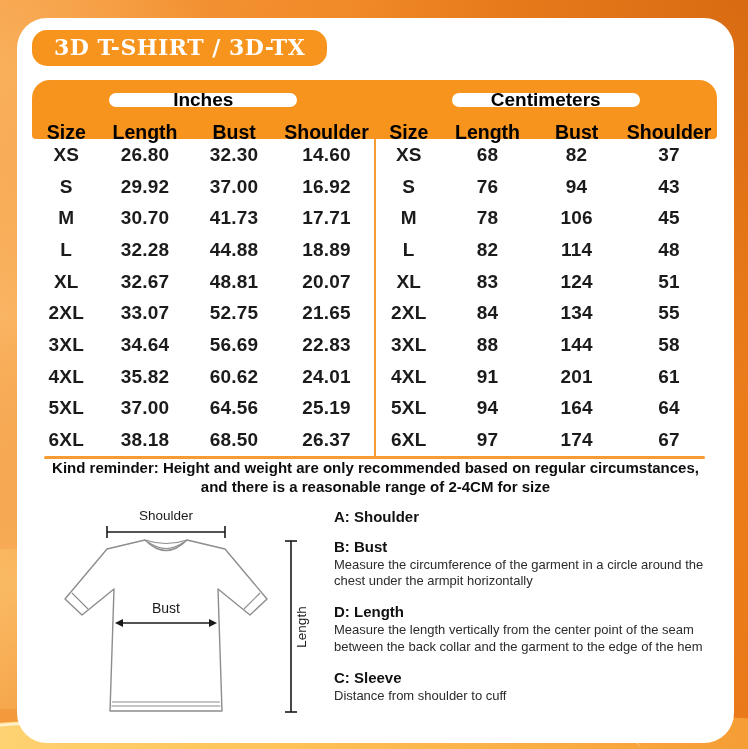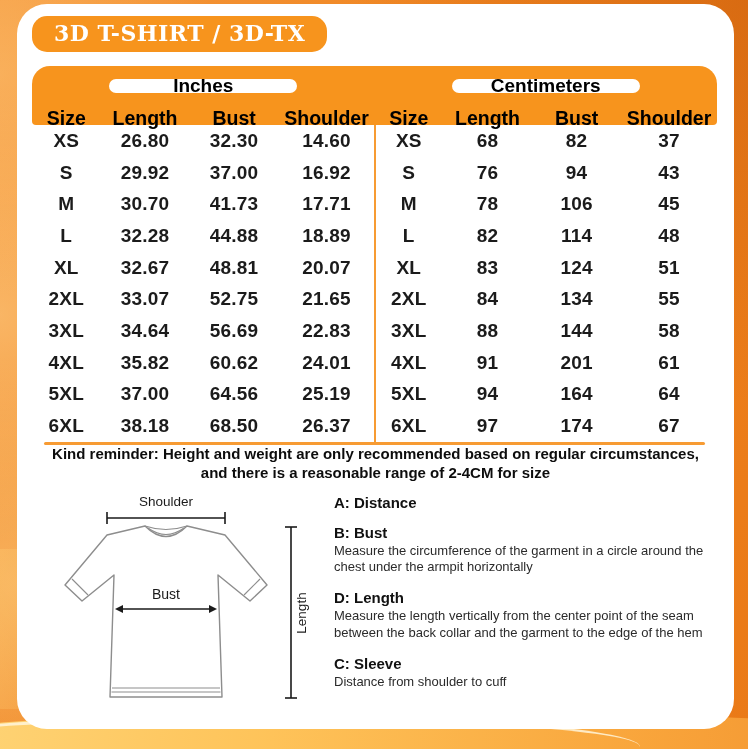--- a/index.html
+++ b/index.html
@@ -31,21 +31,21 @@
     border-top:4px solid rgba(255,246,220,.85);
     border-radius:100% 100% 0 0/100% 100% 0 0;
     background:transparent;
   }
   .wave3{
     position:absolute;bottom:40px;left:-90px;width:300px;height:160px;
     background:linear-gradient(100deg, rgba(255,205,115,.55), transparent 70%);
     border-radius:0 100% 60% 0/0 100% 100% 0;
   }
   .card{
-    position:absolute;left:17px;top:4px;width:717px;height:725px;
+    position:absolute;left:17px;top:18px;width:717px;height:725px;
     background:#ffffff;border-radius:30px;
   }
   .badge{
     display:inline-block;margin:12px 0 0 15px;
     background:var(--accent);color:#ffffff;
     font-family:"DejaVu Serif","Liberation Serif",serif;
     font-weight:700;font-size:22px;letter-spacing:.5px;
     padding:4px 22px 6px 22px;border-radius:15px;
   }
   .table-wrap{margin:14px 17px 0 15px;}
@@ -289,21 +289,21 @@
       <g stroke="#1a1a1a" stroke-width="1.6">
         <line x1="230" y1="36" x2="230" y2="207"></line>
         <line x1="224" y1="36" x2="236" y2="36"></line>
         <line x1="224" y1="207" x2="236" y2="207"></line>
       </g>
       <text x="245" y="122" text-anchor="middle" font-size="13.5" fill="#1a1a1a" transform="rotate(-90 245 122)">Length</text>
     </svg>
 
     <div class="guide" id="guide-list">
         <div class="guide-item">
-          <div class="guide-title">A: Distance</div>
+          <div class="guide-title">A: Shoulder</div>
         </div>
         <div class="guide-item">
           <div class="guide-title">B: Bust</div>
           <div class="guide-text">Measure the circumference of the garment in a circle around the chest under the armpit horizontally</div>
         </div>
         <div class="guide-item">
           <div class="guide-title">D: Length</div>
           <div class="guide-text">Measure the length vertically from the center point of the seam between the back collar and the garment to the edge of the hem</div>
         </div>
         <div class="guide-item">

